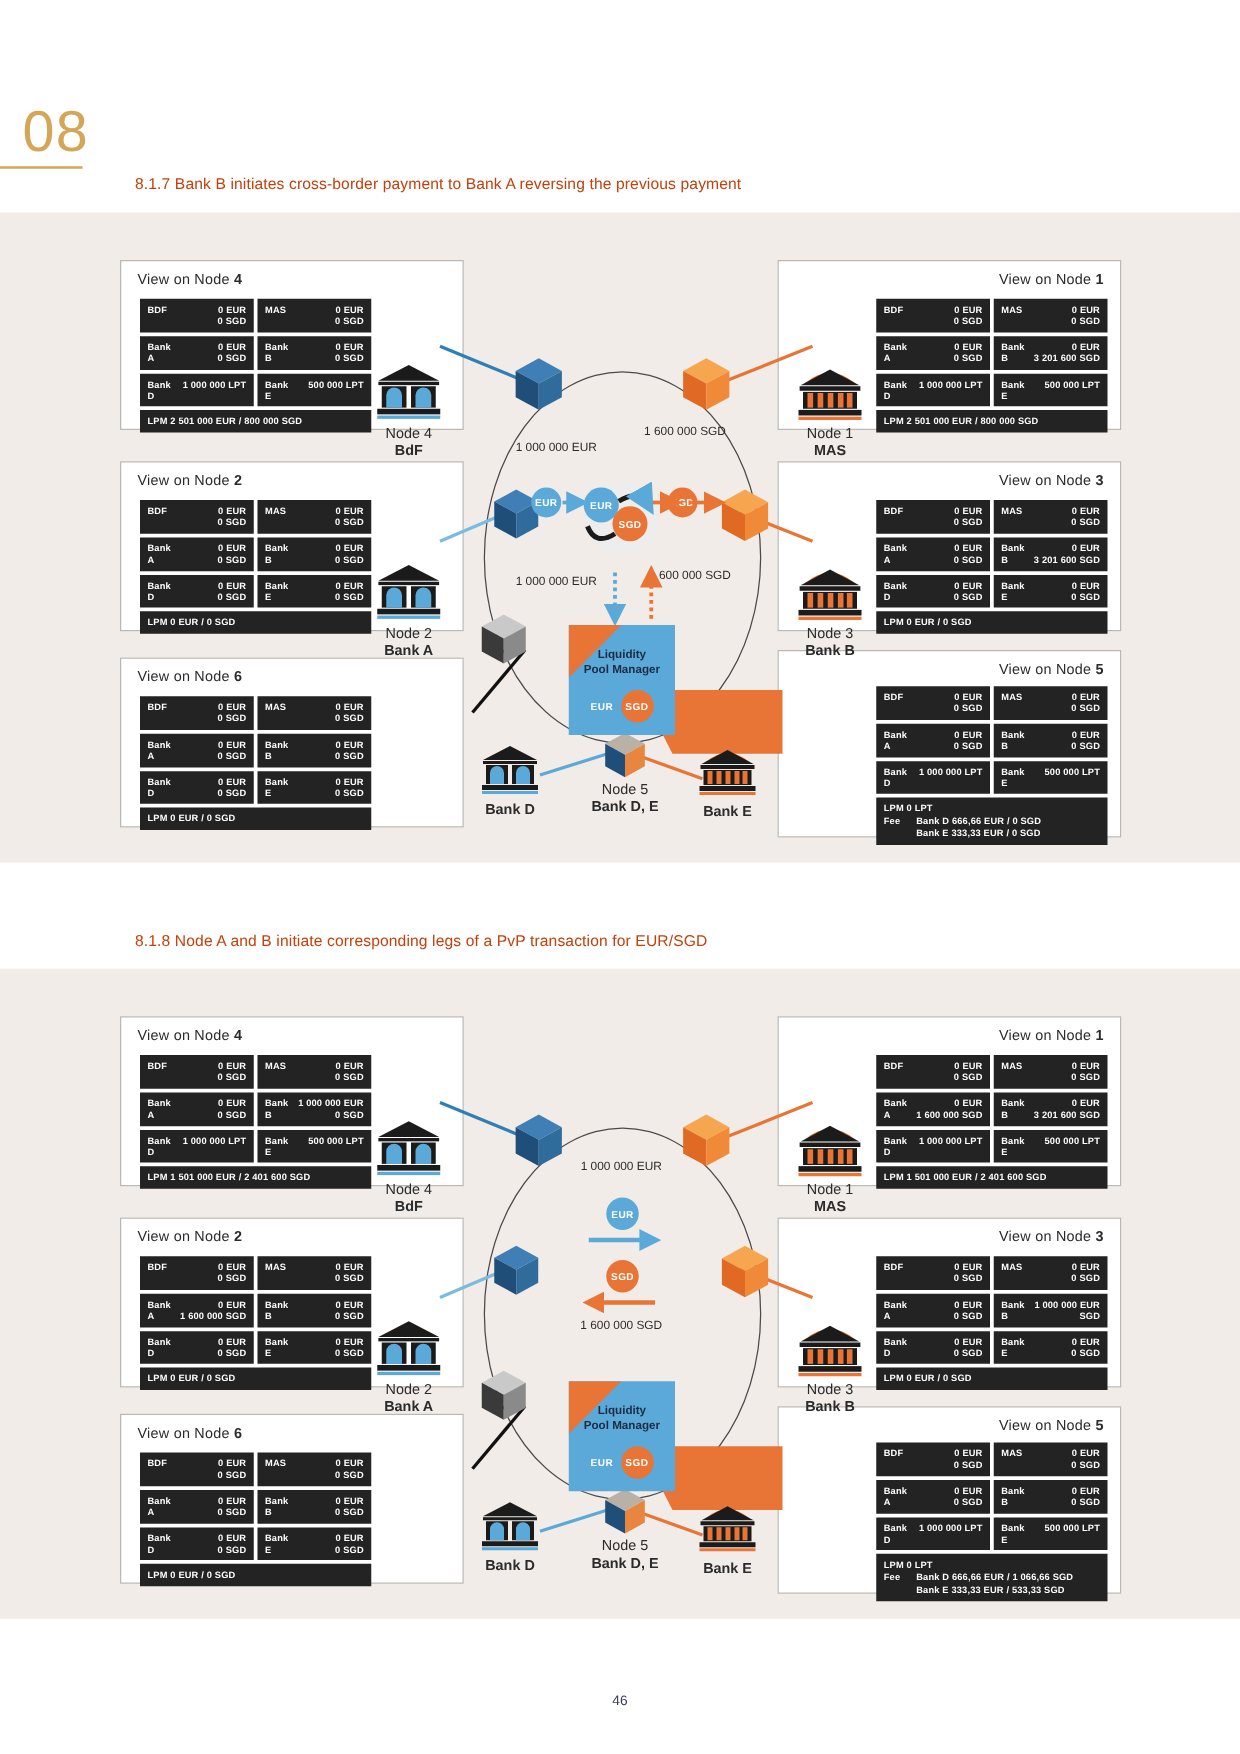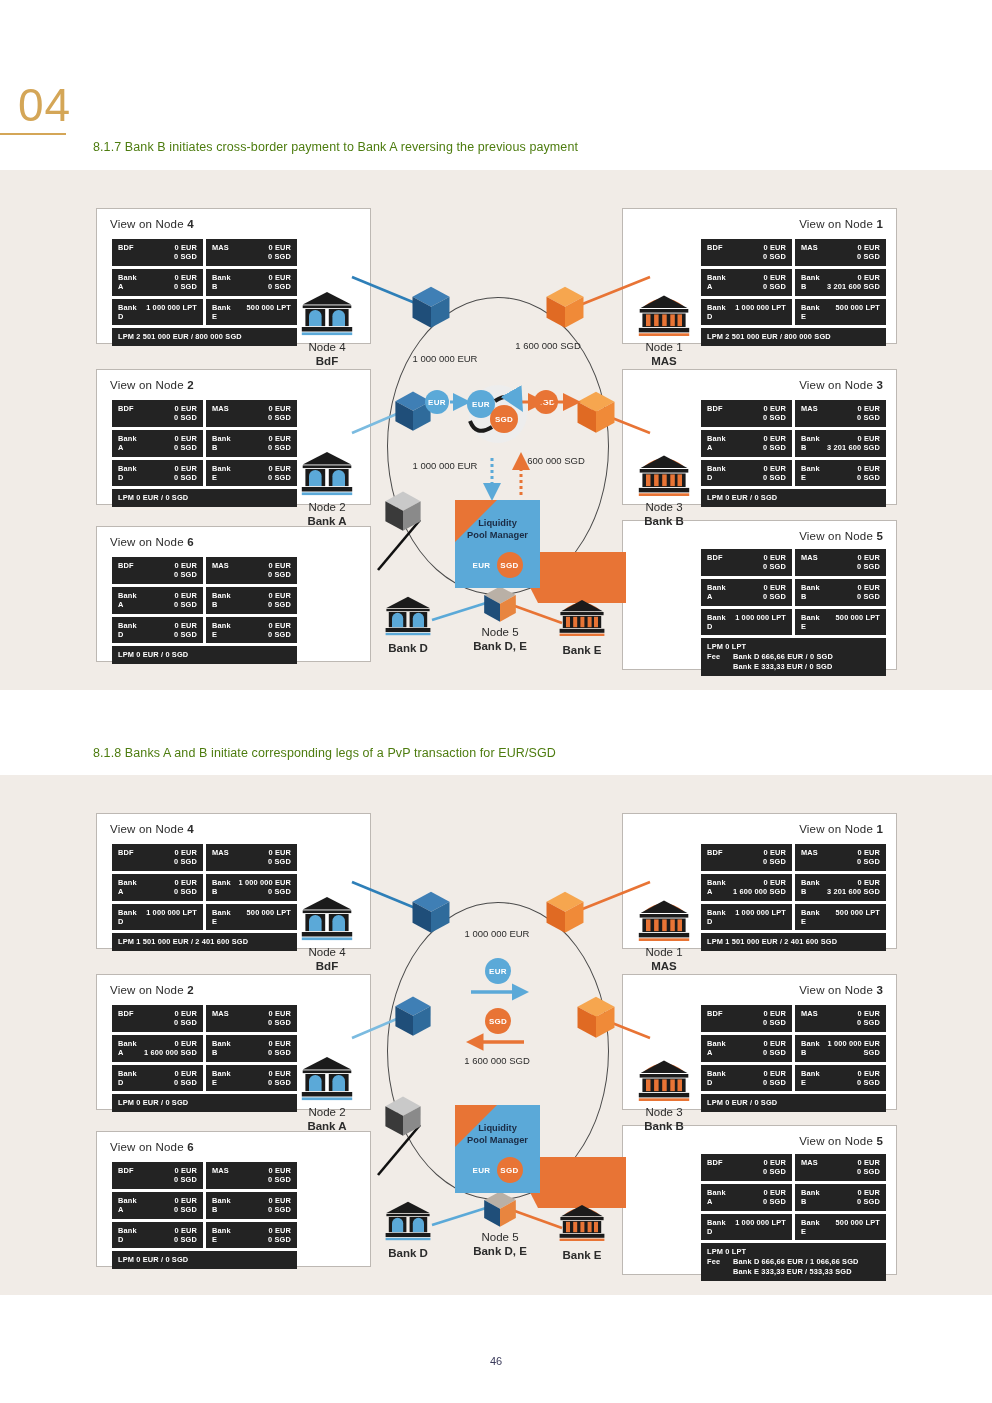--- a/index.html
+++ b/index.html
@@ -17,22 +17,22 @@
     position:absolute;left:18px;top:82px;
     font-size:46px;line-height:46px;
     color:#d4a657;font-weight:400;letter-spacing:1px;
   }
   .chapter-rule{
     position:absolute;left:0;top:133px;width:66px;height:2px;background:#d4a657;
   }
 
   
   .caption{
-    position:absolute;left:93px;
-    font-size:12.5px;color:#4d7c0f;letter-spacing:.1px;white-space:nowrap;
+    position:absolute;left:108px;
+    font-size:12.5px;color:#c2410c;letter-spacing:.1px;white-space:nowrap;
   }
   #caption-817{top:140px;}
   #caption-818{top:746px;}
 
   
   .figure-band{position:absolute;left:0;width:992px;background:#f1ece7;}
   #figure-1{top:170px;height:520px;}
   #figure-2{top:775px;height:520px;}
 
   
@@ -118,27 +118,27 @@
 
   .page-number{
     position:absolute;left:0;width:992px;top:1355px;text-align:center;
     font-size:11px;color:#3a3a5a;
   }
   svg{display:block;overflow:visible;}
 </style>
 </head>
 <body>
 
-<div class="chapter-num">04</div>
+<div class="chapter-num">08</div>
 <div class="chapter-rule"></div>
 
 <div class="caption" id="caption-817">8.1.7 Bank B initiates cross-border payment to Bank A reversing the previous payment</div>
 <div class="figure-band" id="figure-1"></div>
 
-<div class="caption" id="caption-818">8.1.8 Banks A and B initiate corresponding legs of a PvP transaction for EUR/SGD</div>
+<div class="caption" id="caption-818">8.1.8 Node A and B initiate corresponding legs of a PvP transaction for EUR/SGD</div>
 <div class="figure-band" id="figure-2"></div>
 
 <div id="layer">
     <div class="panel" style="left: 96px; top: 208px; width: 275px; height: 136px;">
       <div class="panel-title left"><span>View on Node </span><b>4</b></div>
       <div class="acct-grid" style="left: 15px; top: 30px; width: 185px;">
         <div class="tile">
           <span class="nm">BDF</span>
           <span class="vals">0 EUR
 0 SGD</span>

